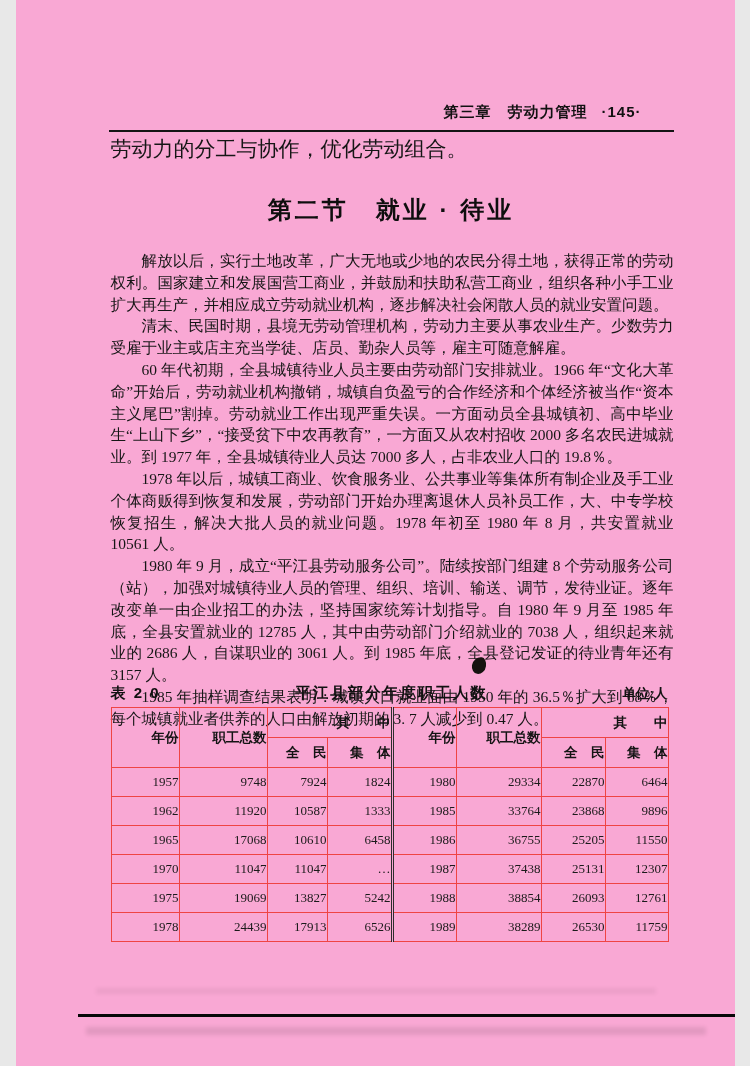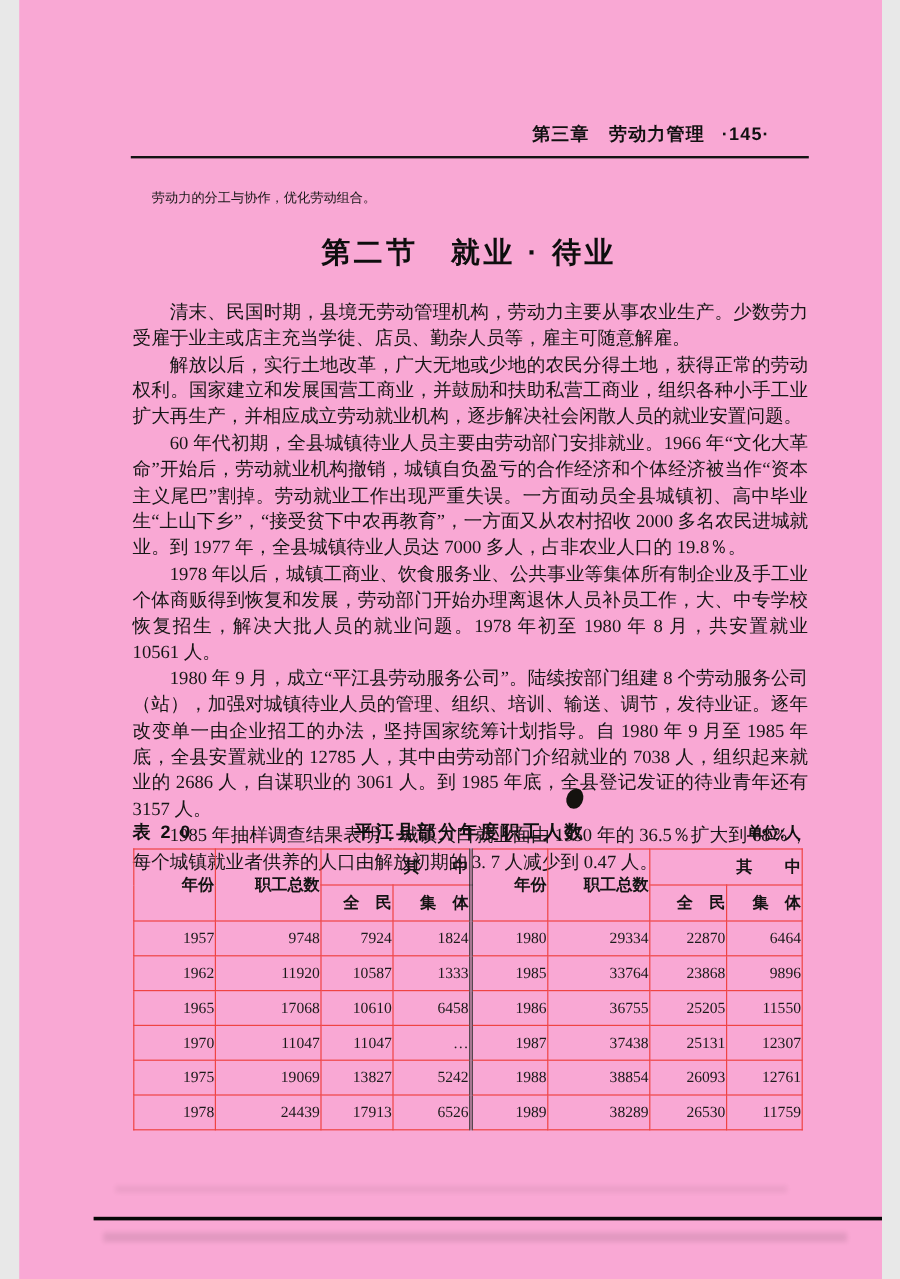--- a/index.html
+++ b/index.html
@@ -14,22 +14,22 @@
     display:flex; gap:14px; align-items:baseline;
     font-family:"Liberation Sans", sans-serif;
     font-weight:bold; font-size:15px; letter-spacing:1px; color:#111;
   }
   .header-rule {
     position:absolute; top:130px; left:93px; width:565px; height:2px;
     background:#141414;
   }
   
   .intro {
-    position:absolute; top:139px; left:95px; width:563px; margin:16px;
-    font-size:11px; line-height:21.8px; color:#161616;
+    position:absolute; top:139px; left:95px; width:563px; margin:0;
+    font-size:21px; line-height:21.8px; color:#161616;
   }
   .section-title {
     position:absolute; top:194px; left:93px; width:565px; margin:0;
     text-align:center;
     font-family:"Liberation Sans", sans-serif;
     font-weight:bold; font-size:24px; letter-spacing:3px; color:#0e0e0e;
   }
   .body-text {
     position:absolute; top:250px; left:95px; width:563px;
     font-size:15.5px; line-height:21.8px; text-align:justify; color:#161616;
@@ -91,22 +91,22 @@
     <span>第三章　劳动力管理</span>
     <span>·145·</span>
   </div>
   <div class="header-rule"></div>
 
   <p class="intro">劳动力的分工与协作，优化劳动组合。</p>
 
   <h2 class="section-title">第二节　就业 · 待业</h2>
 
   <div class="body-text">
+    <p>解放以后，实行土地改革，广大无地或少地的农民分得土地，获得正常的劳动权利。国家建立和发展国营工商业，并鼓励和扶助私营工商业，组织各种小手工业扩大再生产，并相应成立劳动就业机构，逐步解决社会闲散人员的就业安置问题。</p>
     <p>清末、民国时期，县境无劳动管理机构，劳动力主要从事农业生产。少数劳力受雇于业主或店主充当学徒、店员、勤杂人员等，雇主可随意解雇。</p>
-    <p>解放以后，实行土地改革，广大无地或少地的农民分得土地，获得正常的劳动权利。国家建立和发展国营工商业，并鼓励和扶助私营工商业，组织各种小手工业扩大再生产，并相应成立劳动就业机构，逐步解决社会闲散人员的就业安置问题。</p>
     <p>60 年代初期，全县城镇待业人员主要由劳动部门安排就业。1966 年“文化大革命”开始后，劳动就业机构撤销，城镇自负盈亏的合作经济和个体经济被当作“资本主义尾巴”割掉。劳动就业工作出现严重失误。一方面动员全县城镇初、高中毕业生“上山下乡”，“接受贫下中农再教育”，一方面又从农村招收 2000 多名农民进城就业。到 1977 年，全县城镇待业人员达 7000 多人，占非农业人口的 19.8％。</p>
     <p>1978 年以后，城镇工商业、饮食服务业、公共事业等集体所有制企业及手工业个体商贩得到恢复和发展，劳动部门开始办理离退休人员补员工作，大、中专学校恢复招生，解决大批人员的就业问题。1978 年初至 1980 年 8 月，共安置就业 10561 人。</p>
     <p>1980 年 9 月，成立“平江县劳动服务公司”。陆续按部门组建 8 个劳动服务公司（站），加强对城镇待业人员的管理、组织、培训、输送、调节，发待业证。逐年改变单一由企业招工的办法，坚持国家统筹计划指导。自 1980 年 9 月至 1985 年底，全县安置就业的 12785 人，其中由劳动部门介绍就业的 7038 人，组织起来就业的 2686 人，自谋职业的 3061 人。到 1985 年底，全县登记发证的待业青年还有 3157 人。</p>
     <p>1985 年抽样调查结果表明：城镇人口就业面由 1950 年的 36.5％扩大到 68％，每个城镇就业者供养的人口由解放初期的 3. 7 人减少到 0.47 人。</p>
   </div>
 
   <div class="ink-blob"></div>
 
   <div class="table-caption-row">
     <span class="tno">表 2 0</span>

